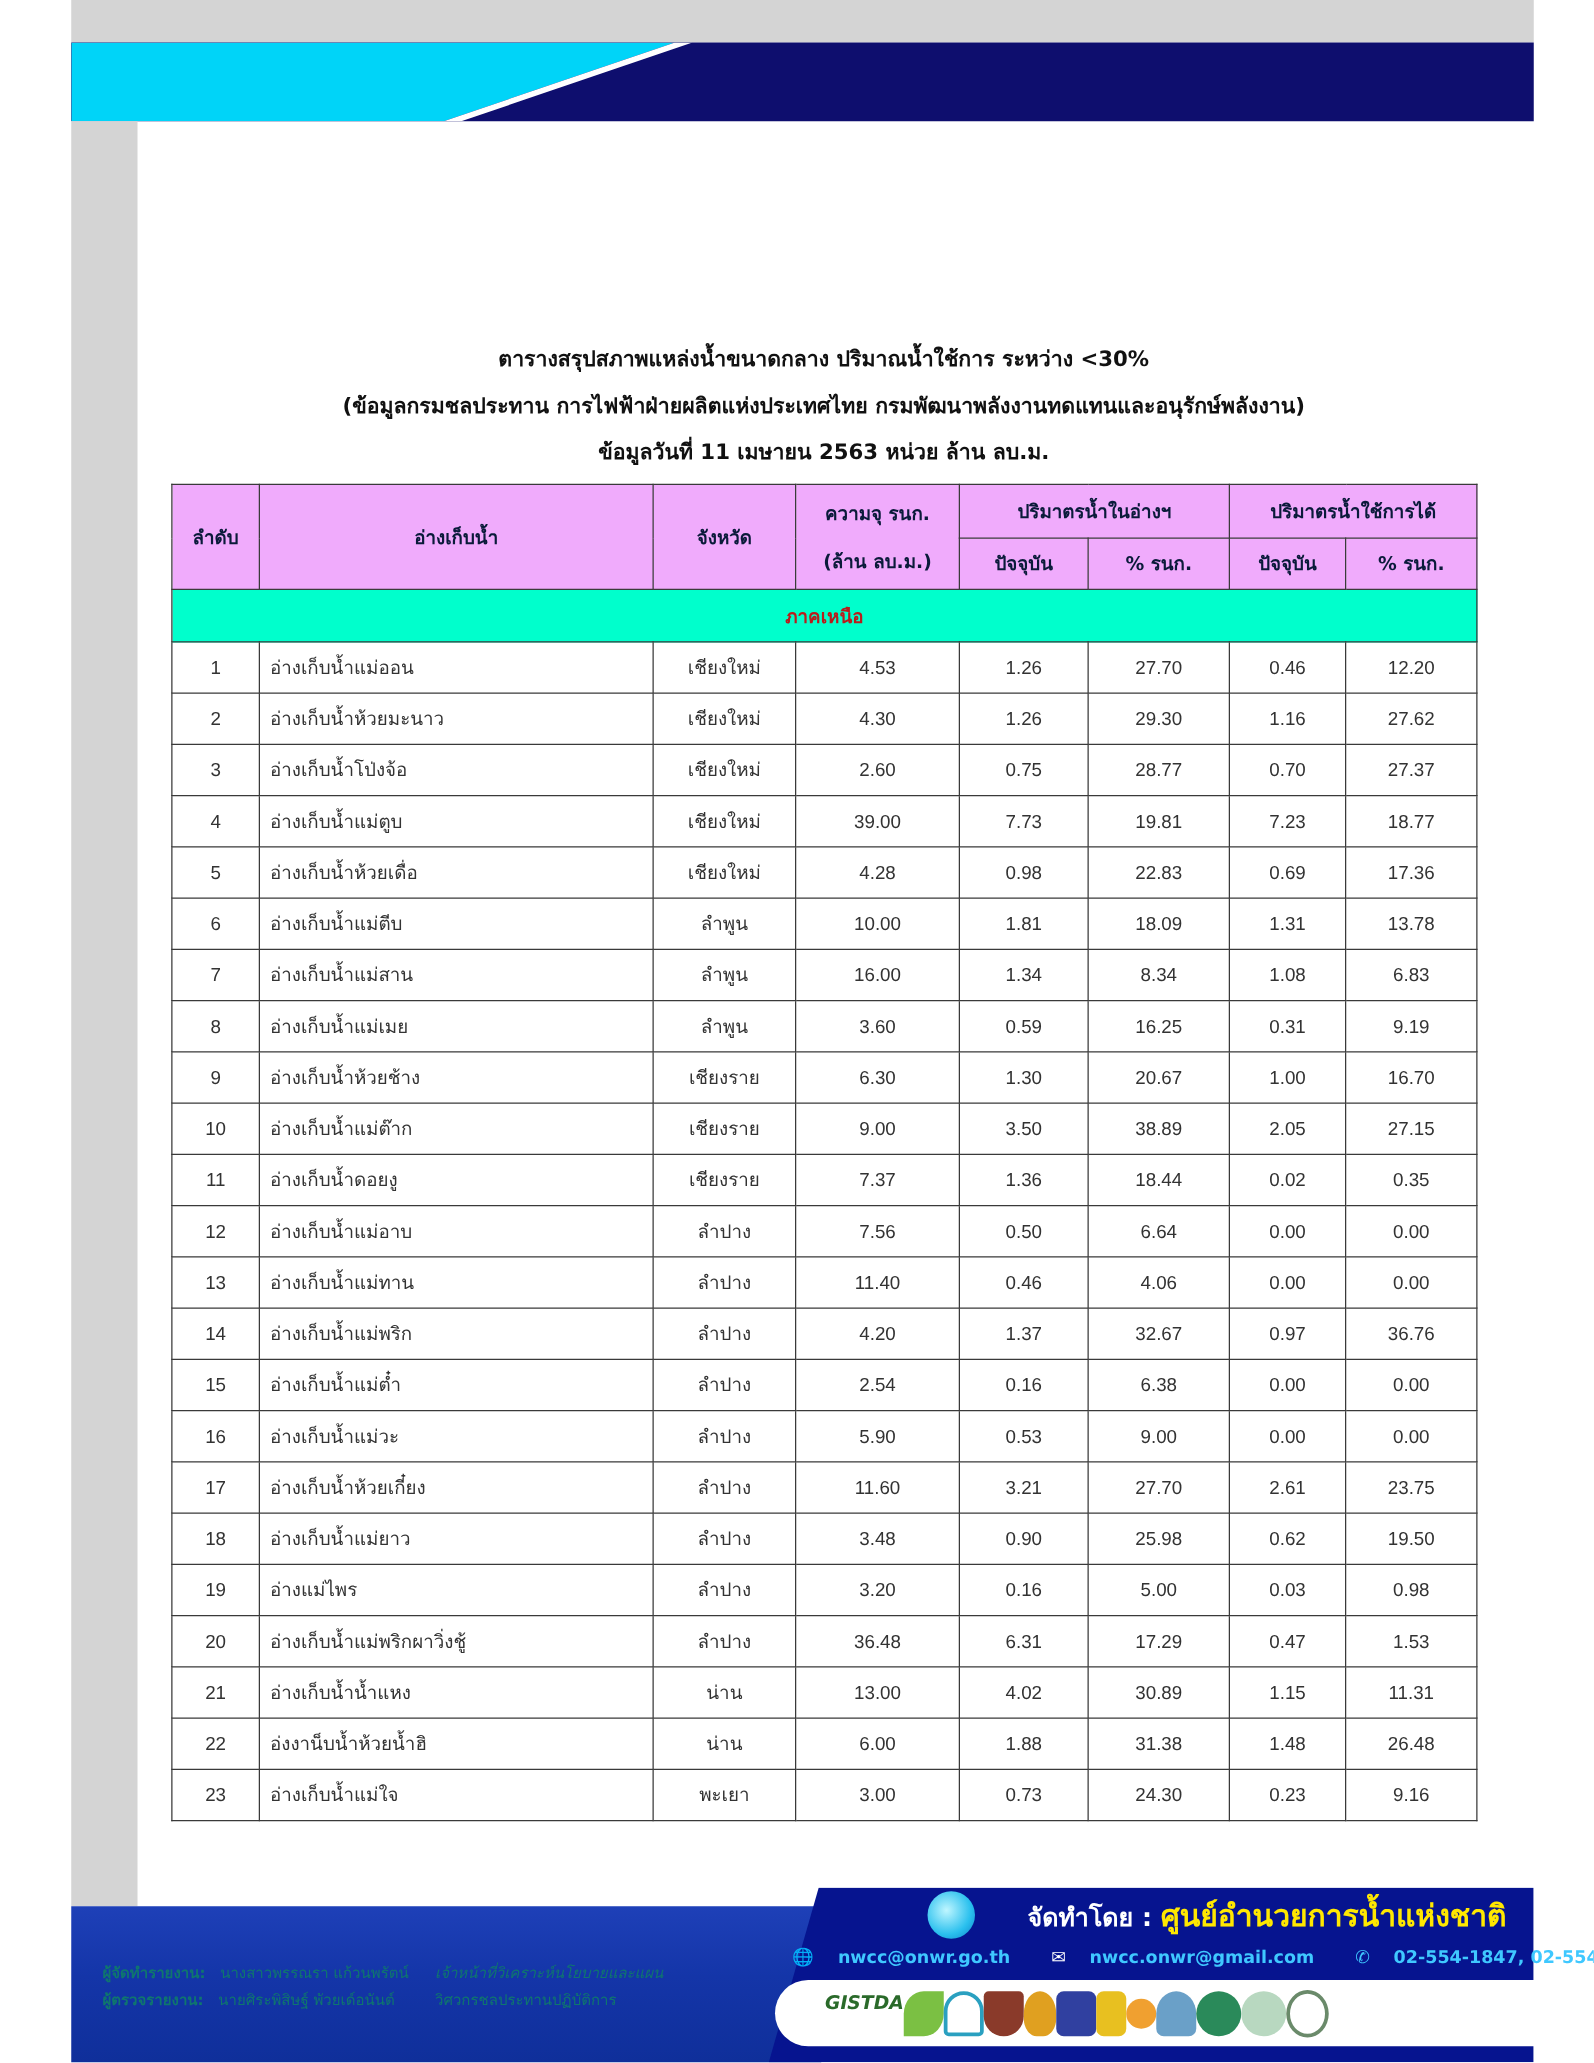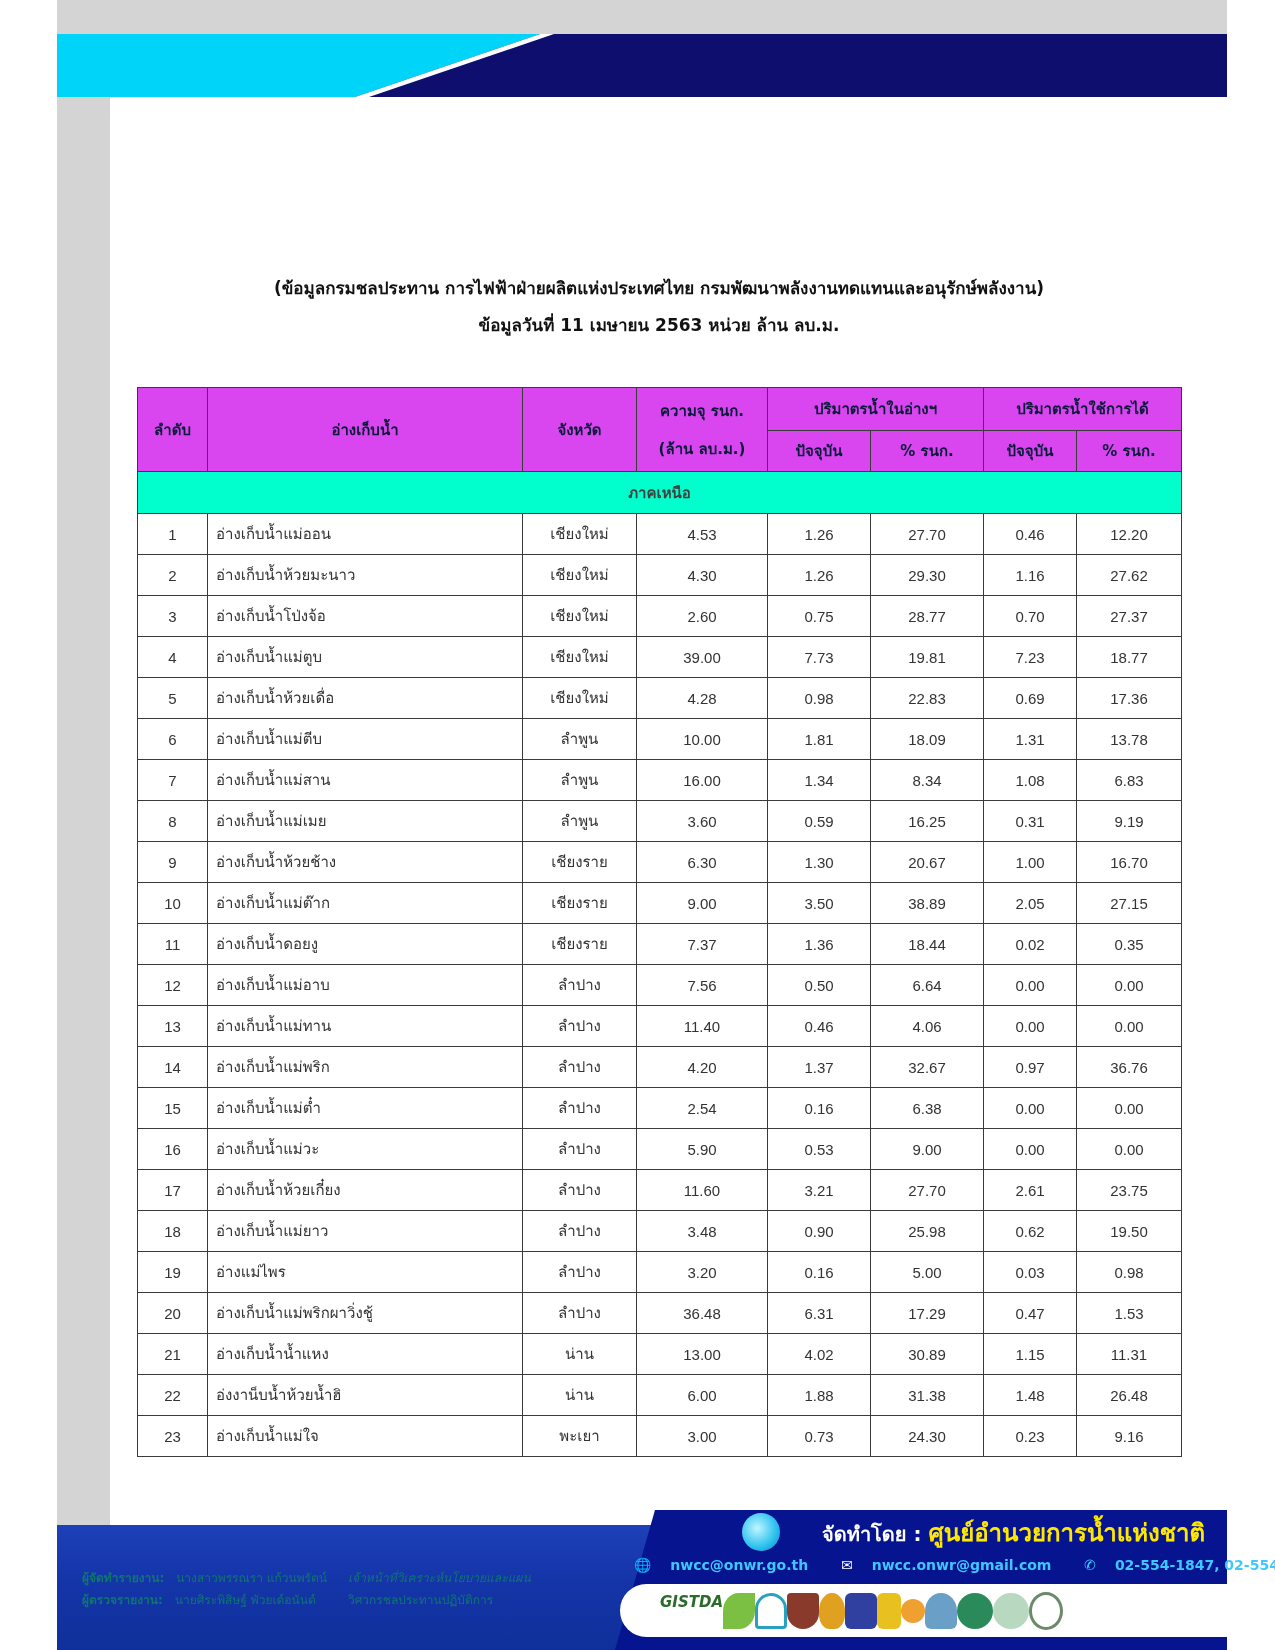--- a/index.html
+++ b/index.html
@@ -11,24 +11,24 @@
                   clip-path: polygon(0 0, 483px 0, 298px 100%, 0 100%); }
   .banner .stripe { position:absolute; left:0; top:0; width:100%; height:100%; background:#ffffff;
                   clip-path: polygon(483px 0, 497px 0, 312px 100%, 298px 100%); }
   .left-bar { position:absolute; left:57px; top:97px; width:53px; height:1428px; background:#d4d4d4; }
 
   .titles { position:absolute; left:137px; width:1044px; top:270px; text-align:center; }
   .titles div { font-size:17px; font-weight:bold; height:37px; line-height:37px; color:#111; }
 
   table.res { position:absolute; left:137px; top:387px; border-collapse:collapse; table-layout:fixed; width:1044px; }
   table.res th, table.res td { border:1.5px solid #3a3a3a; padding:0; text-align:center; }
-  table.res thead th { background:#d946ef; color:#0a1a3a; font-size:15px; font-weight:bold; }
+  table.res thead th { background:#f0abfc; color:#0a1a3a; font-size:15px; font-weight:bold; }
   table.res thead tr.h1 th { height:42px; }
   table.res thead tr.h2 th { height:40px; }
-  table.res td.section { background:#00ffcc; height:41px; font-size:15px; font-weight:bold; color:#404040; }
+  table.res td.section { background:#00ffcc; height:41px; font-size:15px; font-weight:bold; color:#b91c1c; }
   table.res tbody tr.row td { height:40px; font-size:15px; color:#333; font-family:"Liberation Sans Narrow","Liberation Sans", sans-serif; }
   table.res tbody tr.row td.name { text-align:left; padding-left:8px; }
 
   .footer-left { position:absolute; left:57px; top:1525px; width:600px; height:125px;
                  background:linear-gradient(180deg,#1e40b8 0%, #1435a8 45%, #0f2f9a 100%); }
   .footer-right { position:absolute; left:615px; top:1510px; width:612px; height:140px; background:#06148f;
                  clip-path: polygon(40px 0, 100% 0, 100% 100%, 0 100%); }
   .f-line { position:absolute; font-size:12px; color:#0f766e; white-space:nowrap; }
   .f-label { font-weight:bold; }
   .drop { position:absolute; left:742px; top:1513px; width:38px; height:38px; border-radius:50% 50% 50% 50%;
@@ -46,20 +46,21 @@
 <body>
 
 <div class="top-gray"></div>
 <div class="banner">
   <div class="cyan"></div>
   <div class="stripe"></div>
 </div>
 <div class="left-bar"></div>
 
 <div class="titles">
+  <div>ตารางสรุปสภาพแหล่งน้ำขนาดกลาง ปริมาณน้ำใช้การ ระหว่าง &lt;30%</div>
   <div>(ข้อมูลกรมชลประทาน การไฟฟ้าฝ่ายผลิตแห่งประเทศไทย กรมพัฒนาพลังงานทดแทนและอนุรักษ์พลังงาน)</div>
   <div>ข้อมูลวันที่ 11 เมษายน 2563 หน่วย ล้าน ลบ.ม.</div>
 </div>
 
 <table class="res">
   <colgroup>
     <col style="width:70px">
       <col style="width:315px">
       <col style="width:114px">
       <col style="width:131px">

